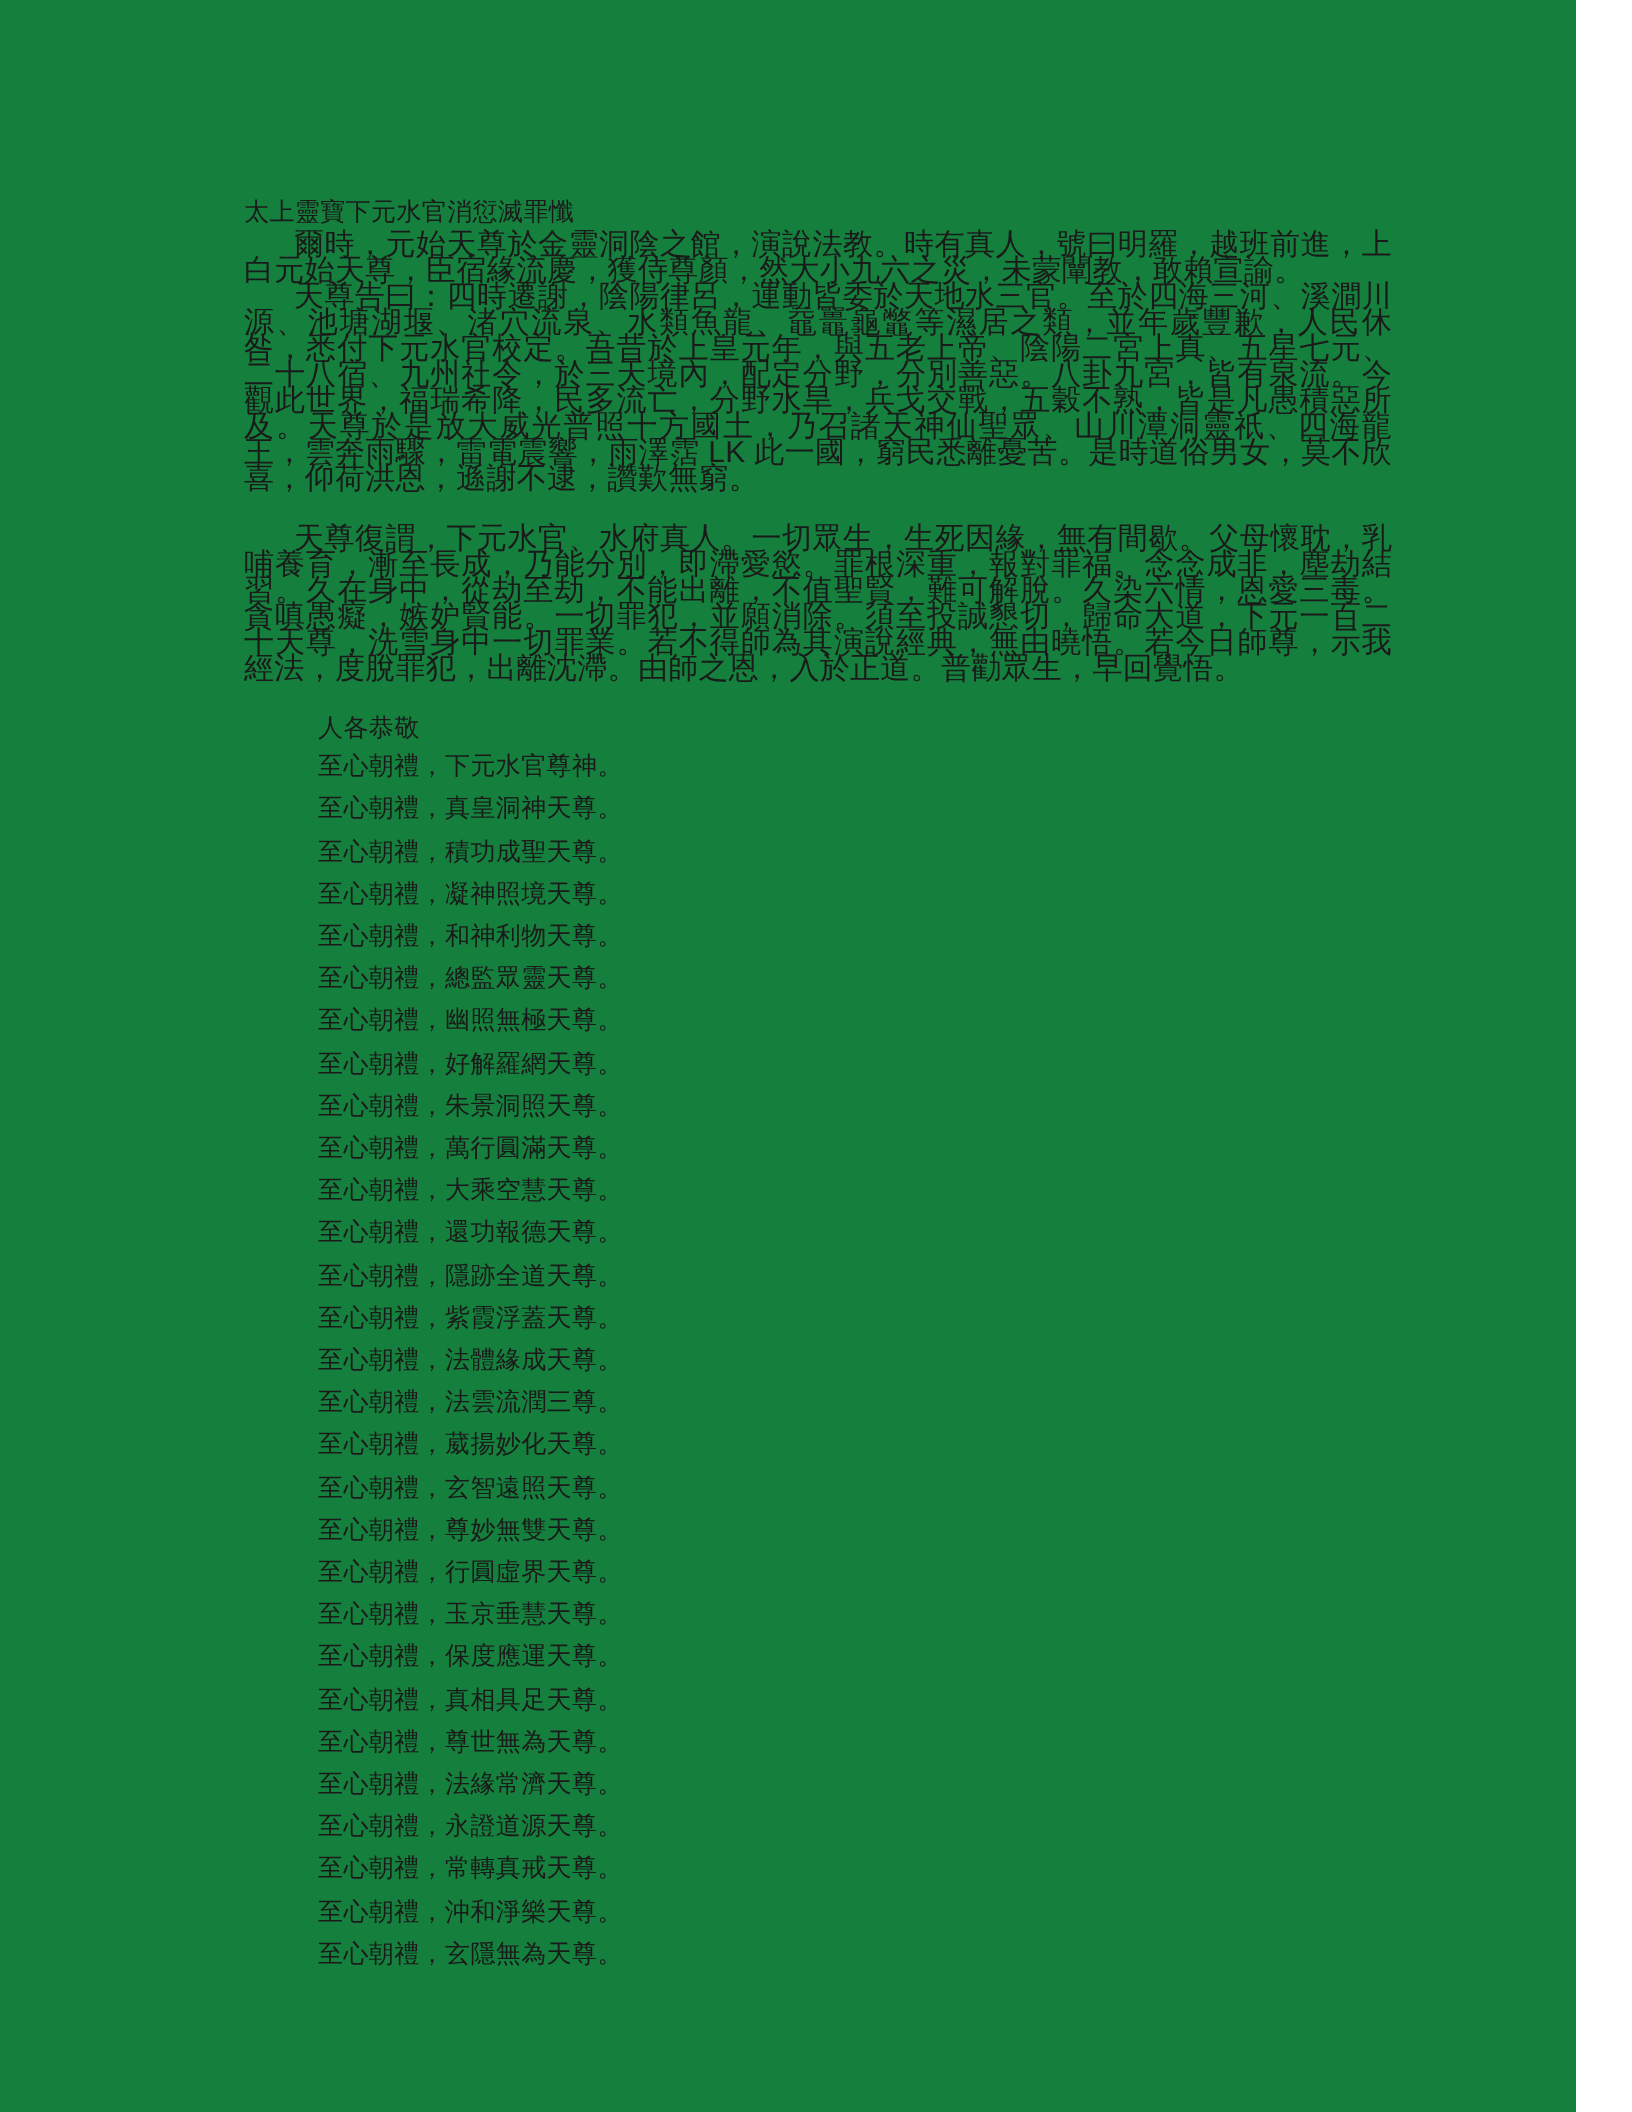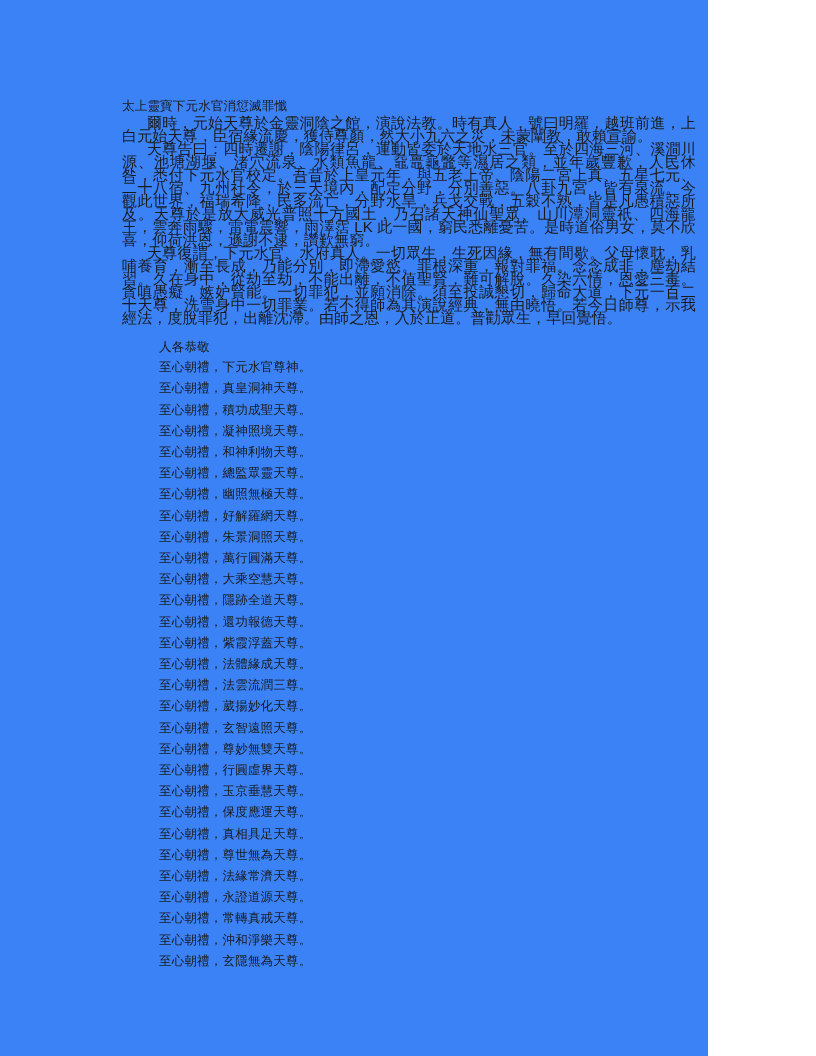--- a/index.html
+++ b/index.html
@@ -4,23 +4,23 @@
 <title>Document</title>
 <style>
   html, body {
     margin: 0;
     padding: 0;
     background: #ffffff;
   }
 
   .page {
     position: relative;
-    width: 708px;
+    width: 788px;
     height: 1056px;
-    background: #3b82f6;
+    background: #15803d;
     overflow: hidden;
     box-sizing: border-box;
   }
 
   .content {
     position: absolute;
     left: 122px;
     top: 96px;
     width: 574px;
   }
@@ -46,41 +46,42 @@
     text-align: justify;
     text-justify: inter-character;
     text-indent: 25px;
     letter-spacing: 0.15px;
     word-break: break-all;
     hyphens: none;
   }
 
   .para.last-block {
     margin-bottom: 0;
+    margin-top: 17px;
   }
 
   
   .litany {
     margin: 12px;
     padding: 0;
     list-style: none;
   }
 
   .litany-heading {
     font-family: "DejaVu Serif", "Liberation Serif", serif;
     font-size: 12.5px;
     line-height: 21.2px;
     color: #1a1a1a;
     padding-left: 25px;
     letter-spacing: 0.2px;
     white-space: nowrap;
   }
 
   .litany-line {
-    font-family: Liberation Sans, sans-serif;
+    font-family: Liberation Mono, monospace;
     font-size: 12.5px;
     line-height: 21.2px;
     color: #1a1a1a;
     padding-left: 25px;
     letter-spacing: 0.2px;
     white-space: nowrap;
   }
 </style>
 </head>
 <body>
@@ -103,22 +104,22 @@
           <div class="litany-line">至心朝禮，真皇洞神天尊。</div>
           <div class="litany-line">至心朝禮，積功成聖天尊。</div>
           <div class="litany-line">至心朝禮，凝神照境天尊。</div>
           <div class="litany-line">至心朝禮，和神利物天尊。</div>
           <div class="litany-line">至心朝禮，總監眾靈天尊。</div>
           <div class="litany-line">至心朝禮，幽照無極天尊。</div>
           <div class="litany-line">至心朝禮，好解羅網天尊。</div>
           <div class="litany-line">至心朝禮，朱景洞照天尊。</div>
           <div class="litany-line">至心朝禮，萬行圓滿天尊。</div>
           <div class="litany-line">至心朝禮，大乘空慧天尊。</div>
+          <div class="litany-line">至心朝禮，還功報德天尊。</div>
           <div class="litany-line">至心朝禮，隱跡全道天尊。</div>
-          <div class="litany-line">至心朝禮，還功報德天尊。</div>
           <div class="litany-line">至心朝禮，紫霞浮蓋天尊。</div>
           <div class="litany-line">至心朝禮，法體緣成天尊。</div>
           <div class="litany-line">至心朝禮，法雲流潤三尊。</div>
           <div class="litany-line">至心朝禮，葳揚妙化天尊。</div>
           <div class="litany-line">至心朝禮，玄智遠照天尊。</div>
           <div class="litany-line">至心朝禮，尊妙無雙天尊。</div>
           <div class="litany-line">至心朝禮，行圓虛界天尊。</div>
           <div class="litany-line">至心朝禮，玉京垂慧天尊。</div>
           <div class="litany-line">至心朝禮，保度應運天尊。</div>
           <div class="litany-line">至心朝禮，真相具足天尊。</div>

